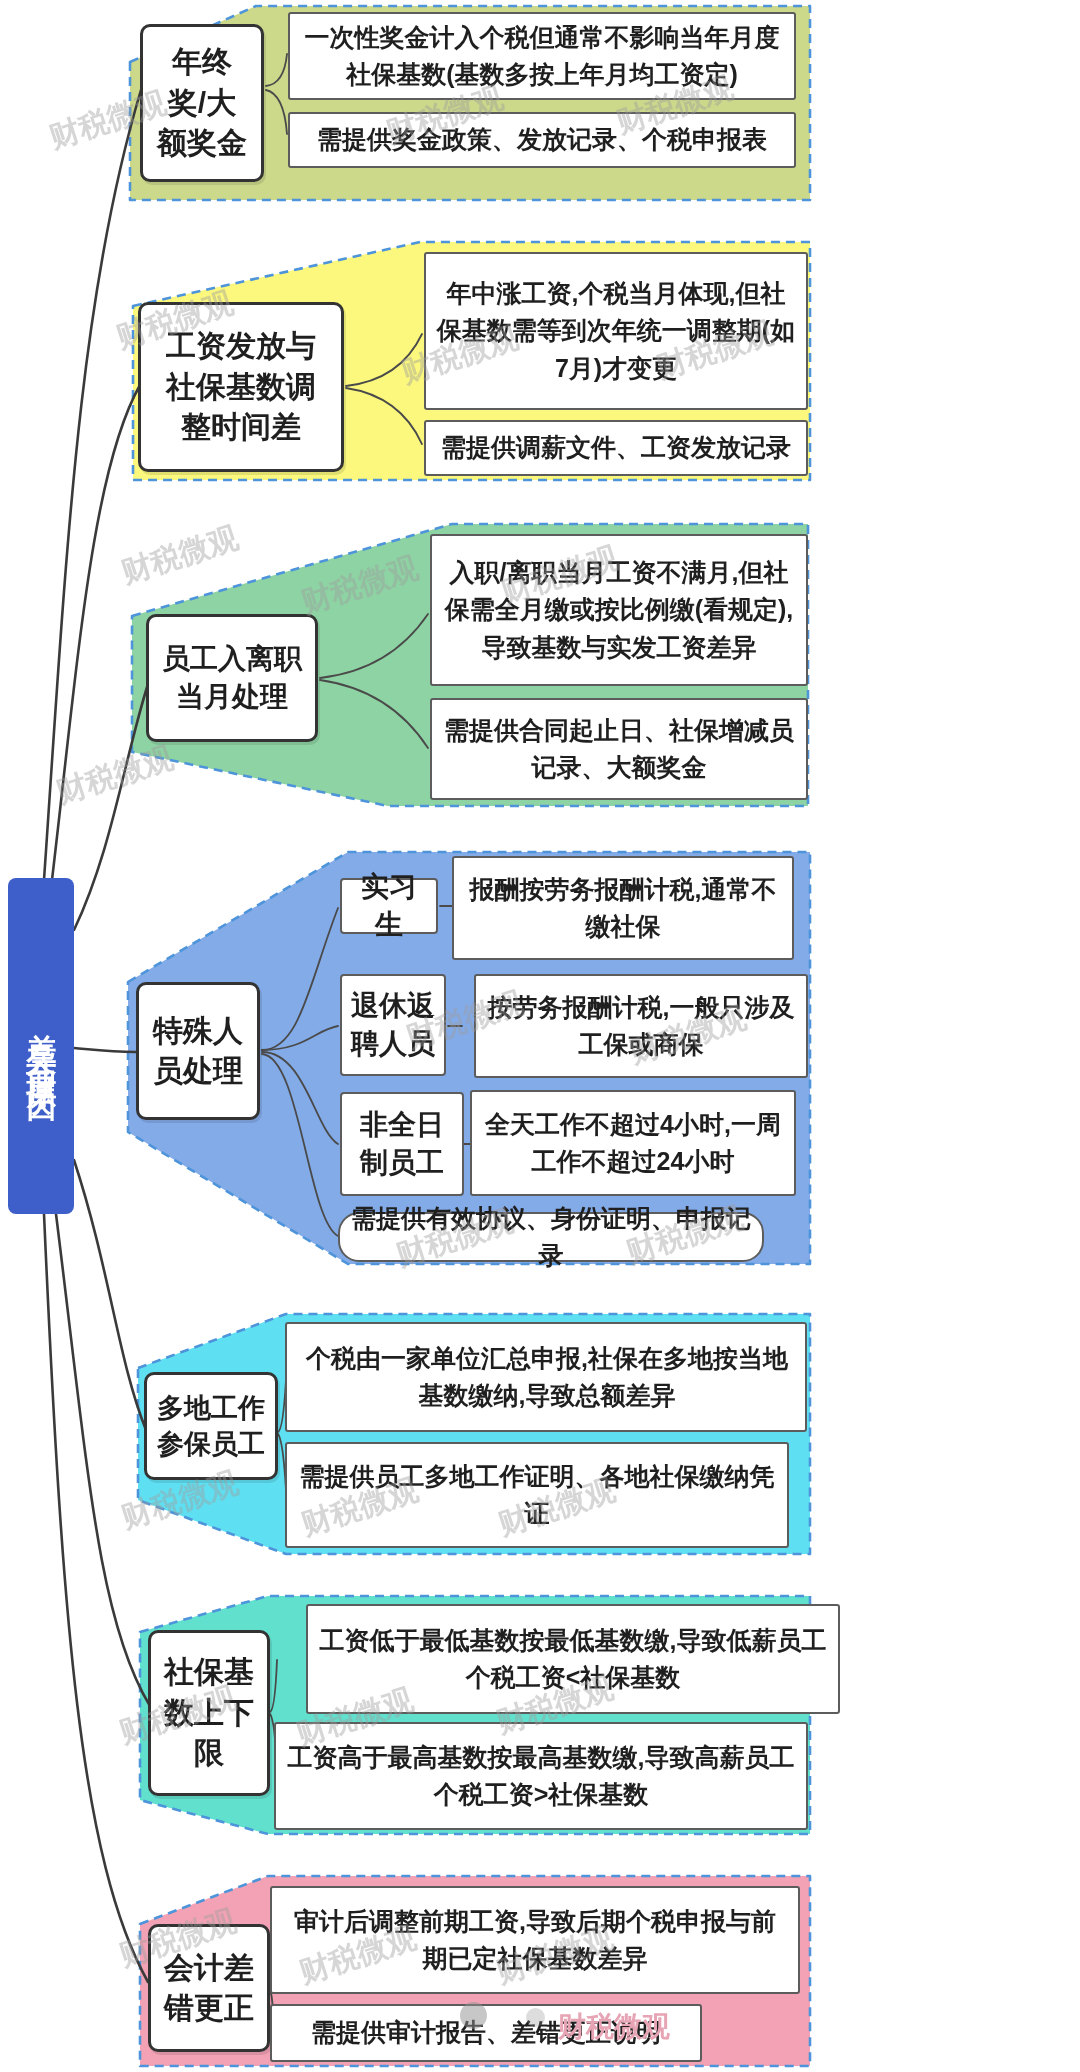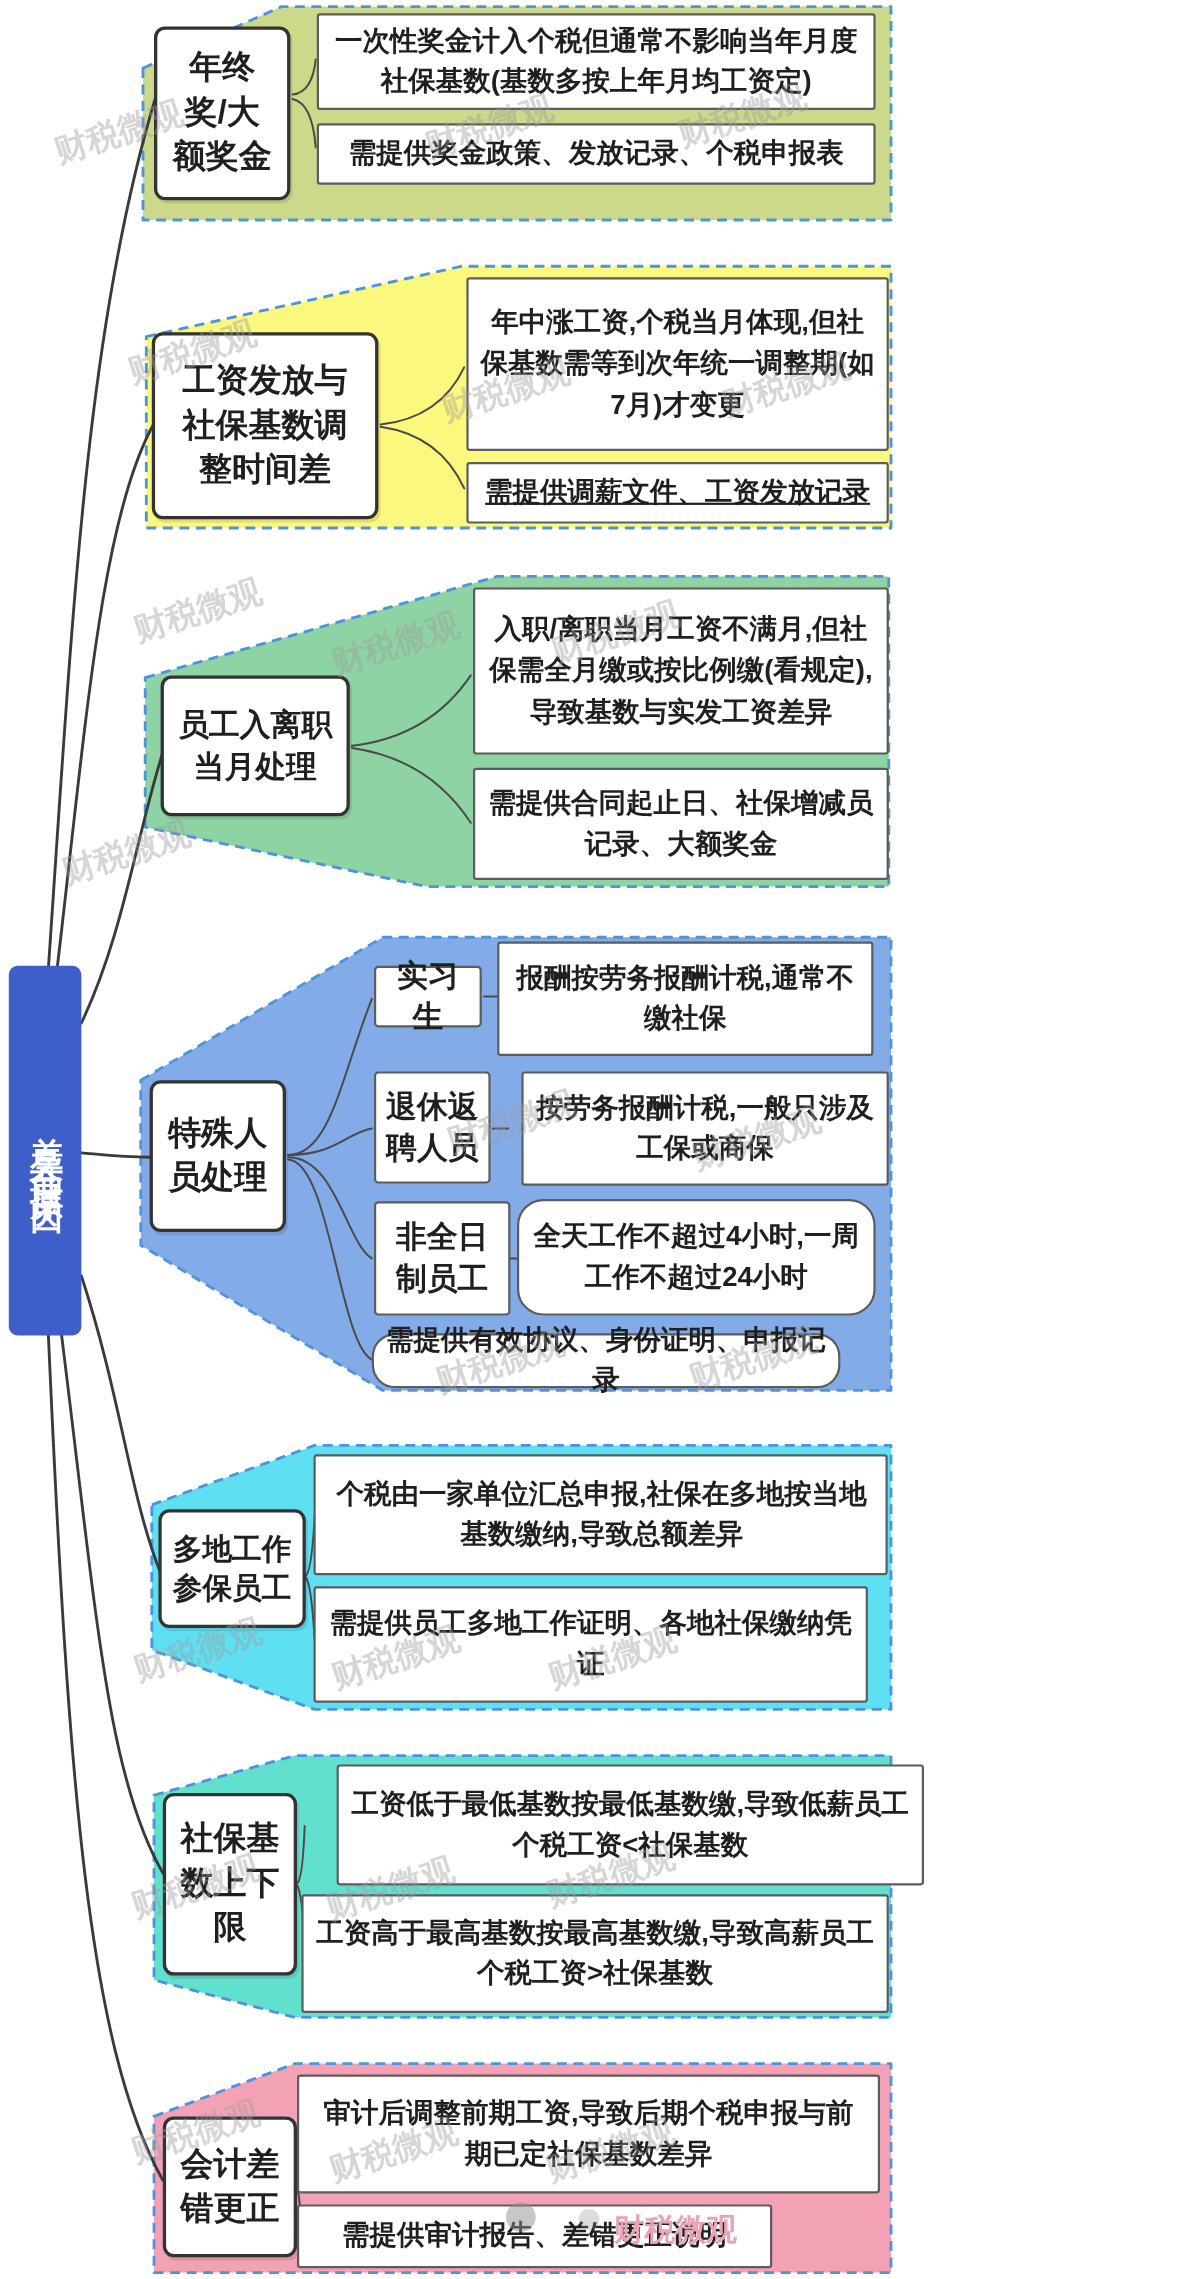--- a/index.html
+++ b/index.html
@@ -70,33 +70,33 @@
   </svg>
 
   <div class="node root">差异合理原因</div>
 
   <div class="node topic" style="left:140px;top:24px;width:124px;height:158px;">年终奖/大额奖金</div>
   <div class="node note" style="left:288px;top:12px;width:508px;height:88px;">一次性奖金计入个税但通常不影响当年月度社保基数(基数多按上年月均工资定)</div>
   <div class="node note" style="left:288px;top:112px;width:508px;height:56px;">需提供奖金政策、发放记录、个税申报表</div>
 
   <div class="node topic" style="left:138px;top:302px;width:206px;height:170px;padding:8px 12px;">工资发放与社保基数调整时间差</div>
   <div class="node note" style="left:424px;top:252px;width:384px;height:158px;">年中涨工资,个税当月体现,但社保基数需等到次年统一调整期(如7月)才变更</div>
-  <div class="node note" style="left:424px;top:420px;width:384px;height:56px;text-decoration:underline;">需提供调薪文件、工资发放记录</div>
+  <div class="node note" style="left:424px;top:420px;width:384px;height:56px;">需提供调薪文件、工资发放记录</div>
 
   <div class="node topic" style="left:146px;top:614px;width:172px;height:128px;font-size:28px;">员工入离职当月处理</div>
   <div class="node note" style="left:430px;top:534px;width:378px;height:152px;">入职/离职当月工资不满月,但社保需全月缴或按比例缴(看规定),导致基数与实发工资差异</div>
   <div class="node note" style="left:430px;top:698px;width:378px;height:102px;">需提供合同起止日、社保增减员记录、大额奖金</div>
 
   <div class="node topic" style="left:136px;top:982px;width:124px;height:138px;">特殊人员处理</div>
   <div class="node subtopic" style="left:340px;top:878px;width:98px;height:56px;">实习生</div>
   <div class="node note" style="left:452px;top:856px;width:342px;height:104px;">报酬按劳务报酬计税,通常不缴社保</div>
   <div class="node subtopic" style="left:340px;top:974px;width:106px;height:102px;">退休返聘人员</div>
   <div class="node note" style="left:462px;top:974px;width:334px;height:104px;margin-left:12px;">按劳务报酬计税,一般只涉及工保或商保</div>
   <div class="node subtopic" style="left:340px;top:1092px;width:124px;height:104px;">非全日制员工</div>
-  <div class="node note" style="left:470px;top:1090px;width:326px;height:106px;border-radius:24px;">全天工作不超过4小时,一周工作不超过24小时</div>
+  <div class="node note" style="left:470px;top:1090px;width:326px;height:106px;">全天工作不超过4小时,一周工作不超过24小时</div>
   <div class="node note" style="left:338px;top:1212px;width:426px;height:50px;border-radius:21px;">需提供有效协议、身份证明、申报记录</div>
 
   <div class="node topic" style="left:144px;top:1372px;width:134px;height:108px;font-size:27px;padding:6px 0;">多地工作参保员工</div>
   <div class="node note" style="left:285px;top:1322px;width:522px;height:110px;padding-left:12px;">个税由一家单位汇总申报,社保在多地按当地基数缴纳,导致总额差异</div>
   <div class="node note" style="left:285px;top:1442px;width:504px;height:106px;">需提供员工多地工作证明、各地社保缴纳凭证</div>
 
   <div class="node topic" style="left:148px;top:1630px;width:122px;height:166px;padding:6px 8px;">社保基数上下限</div>
   <div class="node note" style="left:274px;top:1604px;width:534px;height:110px;margin-left:32px;">工资低于最低基数按最低基数缴,导致低薪员工个税工资&lt;社保基数</div>
   <div class="node note" style="left:274px;top:1722px;width:534px;height:108px;">工资高于最高基数按最高基数缴,导致高薪员工个税工资&gt;社保基数</div>
 

